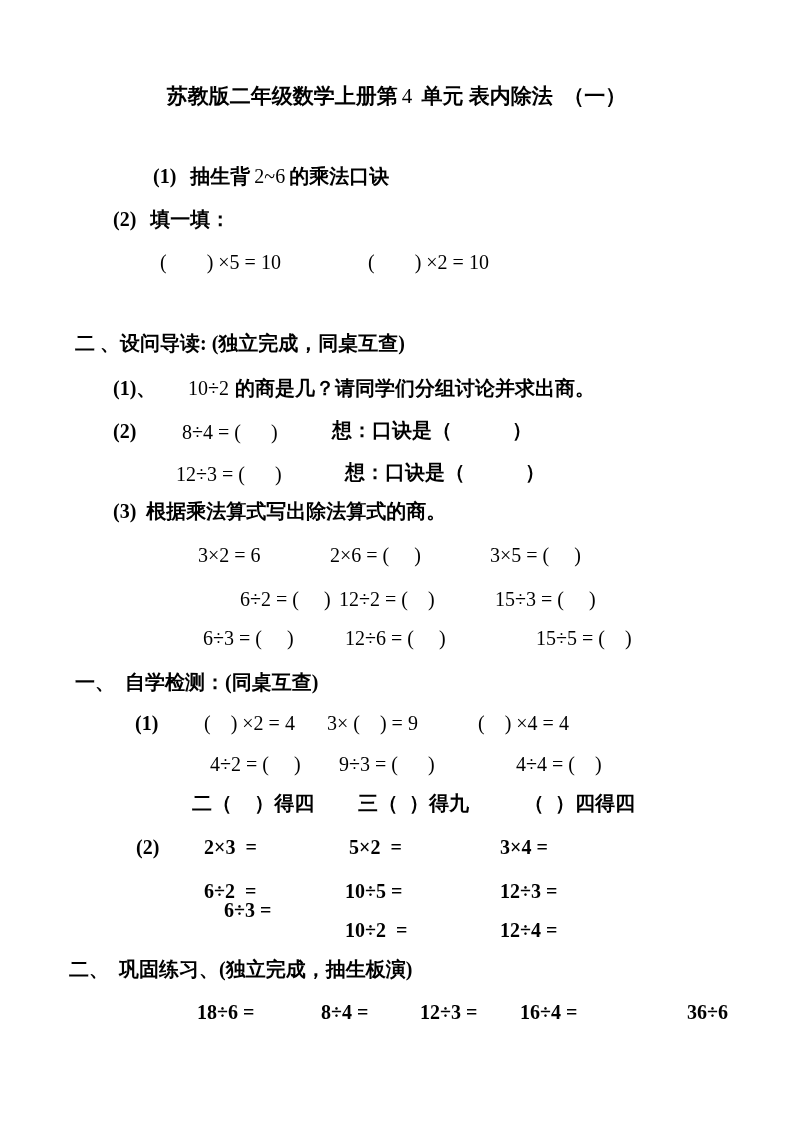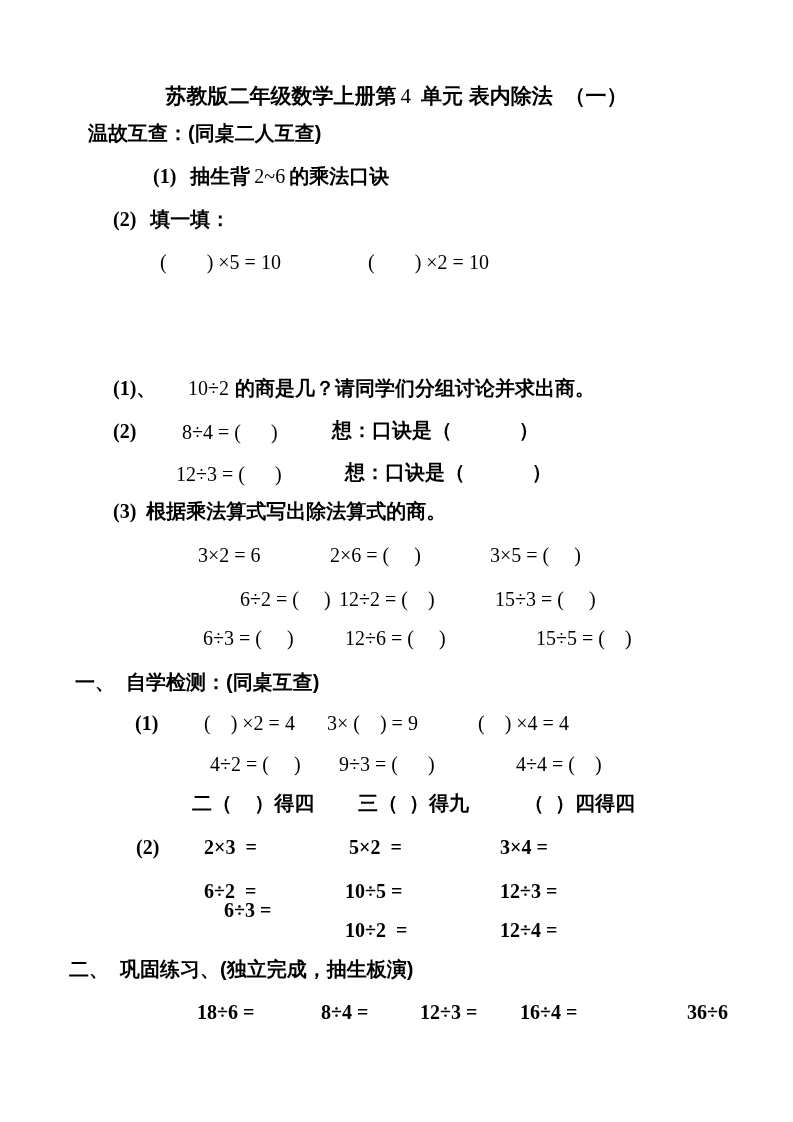--- a/index.html
+++ b/index.html
@@ -1,50 +1,50 @@
 <!DOCTYPE html>
 <html><head>
 <meta charset="utf-8">
 <style>
   html,body{margin:0;padding:0;background:#ffffff;}
   .page{position:relative;width:793px;height:1122px;background:#ffffff;overflow:hidden;color:#000;}
   .ln{position:absolute;white-space:nowrap;line-height:1.15;}
-  .cn{font-family:Liberation Sans, sans-serif;font-weight:700;font-size:20px;color:#000;}
+  .cn{font-family:Liberation Serif, serif;font-weight:700;font-size:20px;color:#000;}
   .cns{font-family:"Liberation Sans","DejaVu Sans",sans-serif;font-weight:700;font-size:20px;color:#000;}
   .eq{font-family:"Liberation Serif","DejaVu Serif",serif;font-weight:400;font-size:20px;color:#000;}
   .eqb{font-family:"Liberation Serif","DejaVu Serif",serif;font-weight:700;font-size:20px;color:#000;}
   .mk{font-family:"Liberation Serif","DejaVu Serif",serif;font-weight:700;font-size:20px;color:#000;}
   .title-line{font-size:21px;}
   .gap-r{margin-right:14px;}
   .gap-r2{margin-right:10px;}
   .gap-l{margin-left:6px;}
   .numpart{margin:0 4px;}
 </style>
 </head>
 <body>
 
 <div class="page">
 
   <div class="ln title-line" style="left:0;top:84px;width:793px;text-align:center;">
     <span class="cn title-line">苏教版二年级数学上册第</span><span class="eq title-line numpart">4</span><span class="cn title-line">&nbsp;单元 表内除法&nbsp;&nbsp;（一）</span>
   </div>
 
-  <div class="ln cn" style="left:88px;top:122px;">温故互查：(同桌二人互查)</div>
 
   <div class="ln" style="left:113px;top:165px;margin-left:40px;">
     <span class="mk gap-r">(1)</span><span class="cn">抽生背</span><span class="eq numpart">2~6</span><span class="cn">的乘法口诀</span>
   </div>
 
   <div class="ln" style="left:113px;top:208px;">
     <span class="mk gap-r">(2)</span><span class="cn">填一填：</span>
   </div>
 
   <div class="ln eq" style="left:160px;top:251px;">(&nbsp;&nbsp;&nbsp;&nbsp;&nbsp;&nbsp;&nbsp;&nbsp;) ×5 = 10</div>
   <div class="ln eq" style="left:368px;top:251px;">(&nbsp;&nbsp;&nbsp;&nbsp;&nbsp;&nbsp;&nbsp;&nbsp;) ×2 = 10</div>
 
+  <div class="ln cn" style="left:75px;top:332px;">二 、设问导读: (独立完成，同桌互查)</div>
 
   <div class="ln mk" style="left:113px;top:377px;">(1)、</div>
   <div class="ln" style="left:188px;top:377px;">
     <span class="eq">10÷2</span><span class="cn gap-l">的商是几？请同学们分组讨论并求出商。</span>
   </div>
 
   <div class="ln mk" style="left:113px;top:420px;">(2)</div>
   <div class="ln eq" style="left:182px;top:421px;">8÷4 = (&nbsp;&nbsp;&nbsp;&nbsp;&nbsp;&nbsp;)</div>
   <div class="ln cn" style="left:332px;top:419px;">想：口诀是（&nbsp;&nbsp;&nbsp;&nbsp;&nbsp;&nbsp;&nbsp;&nbsp;&nbsp;&nbsp;&nbsp;&nbsp;）</div>
 

